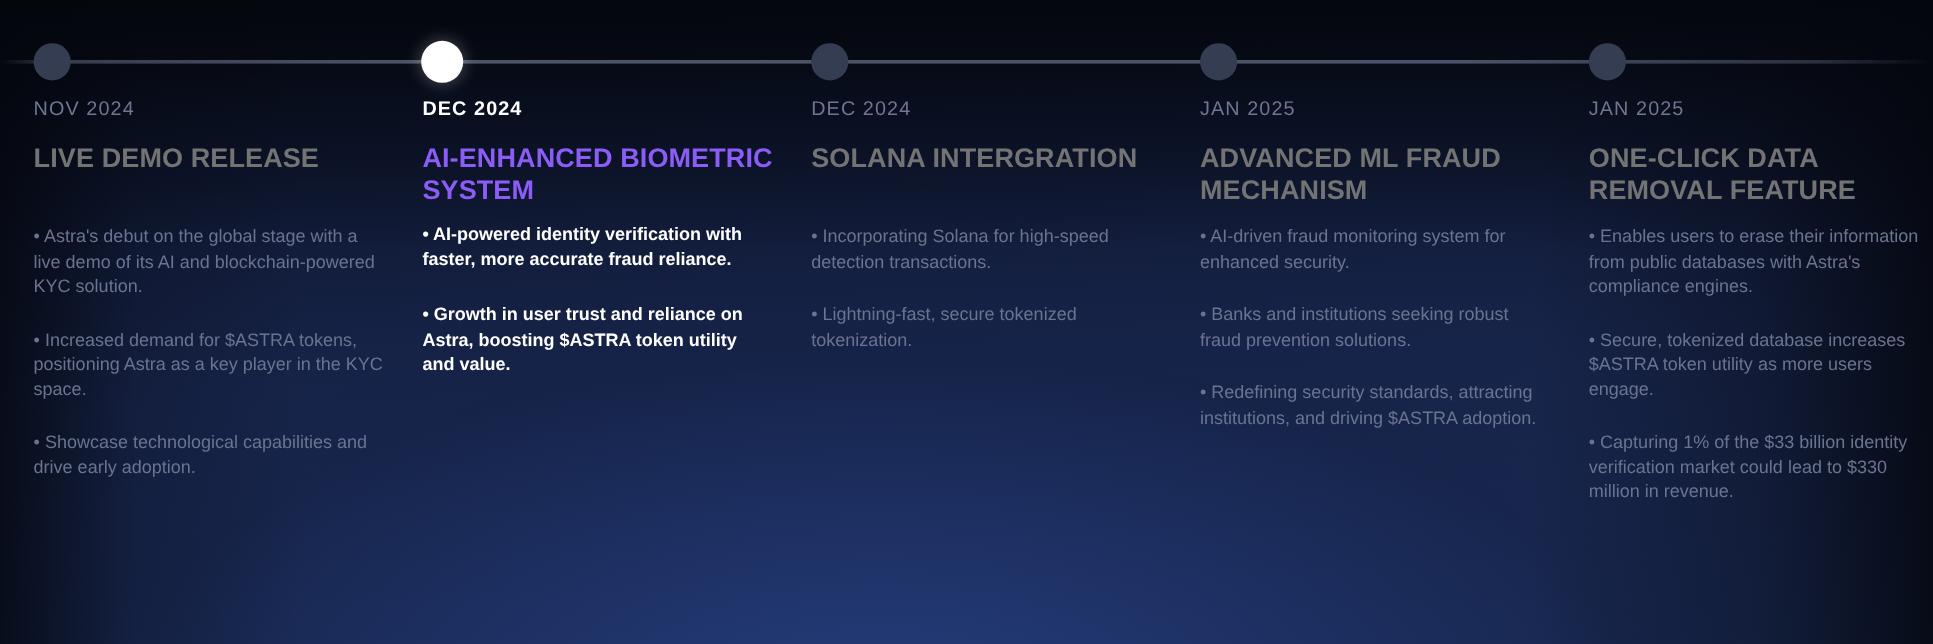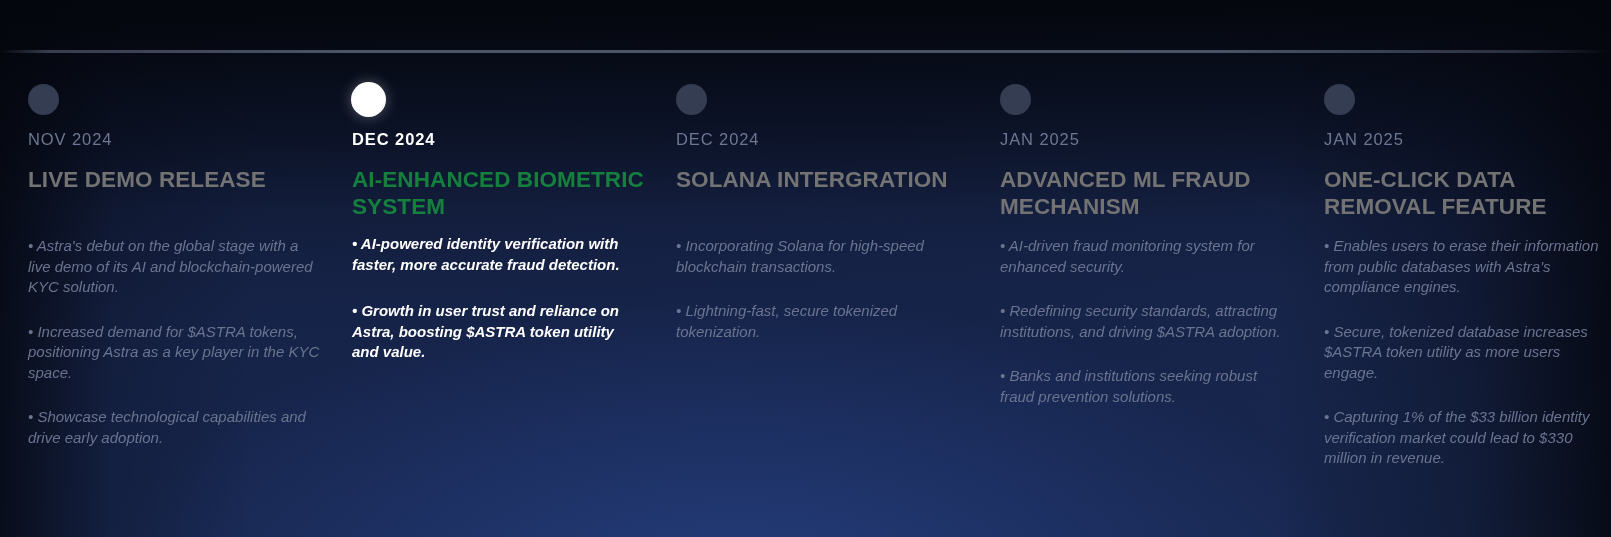--- a/index.html
+++ b/index.html
@@ -87,21 +87,20 @@
     top: 0;
     display: flex;
     height: 537px;
   }
   .milestone {
     position: relative;
     width: 324px;
     flex: 0 0 324px;
     padding: 0 0 0 28px;
     box-sizing: border-box;
-    margin-top: 48px;
   }
 
   .dot {
     position: absolute;
     left: 28px;
     top: 36px;
     width: 31px;
     height: 31px;
     border-radius: 50%;
     background: #343d52;
@@ -136,29 +135,28 @@
     width: 292px;
     margin: 0;
     font-size: 22.5px;
     line-height: 27px;
     font-weight: 700;
     letter-spacing: .004em;
     color: #737373;
     white-space: pre-line;
   }
   .milestone.is-active .title {
-    color: #15803d;
+    color: #8b5cf6;
   }
 
   .bullets {
     position: absolute;
     left: 28px;
     top: 188px;
     width: 292px;
-    font-style: italic;
   }
   .milestone.is-active .bullets { top: 186px; }
 
   .bullet {
     margin: 0 0 24px 0;
     font-size: 15px;
     line-height: 20.5px;
     color: #6a7490;
     font-weight: 400;
   }
@@ -191,41 +189,41 @@
           <p class="bullet">• Astra's debut on the global stage with a live demo of its AI and blockchain-powered KYC solution.</p>
           <p class="bullet">• Increased demand for $ASTRA tokens, positioning Astra as a key player in the KYC space.</p>
           <p class="bullet">• Showcase technological capabilities and drive early adoption.</p>
         </div>
       </div>
       <div class="milestone is-active">
         <div class="dot"></div>
         <div class="date">DEC 2024</div>
         <h3 class="title">AI-ENHANCED BIOMETRIC SYSTEM</h3>
         <div class="bullets">
-          <p class="bullet">• AI-powered identity verification with faster, more accurate fraud detection.</p>
+          <p class="bullet">• AI-powered identity verification with faster, more accurate fraud reliance.</p>
           <p class="bullet">• Growth in user trust and reliance on Astra, boosting $ASTRA token utility and value.</p>
         </div>
       </div>
       <div class="milestone">
         <div class="dot"></div>
         <div class="date">DEC 2024</div>
         <h3 class="title">SOLANA INTERGRATION</h3>
         <div class="bullets">
-          <p class="bullet">• Incorporating Solana for high-speed blockchain transactions.</p>
+          <p class="bullet">• Incorporating Solana for high-speed detection transactions.</p>
           <p class="bullet">• Lightning-fast, secure tokenized tokenization.</p>
         </div>
       </div>
       <div class="milestone">
         <div class="dot"></div>
         <div class="date">JAN 2025</div>
         <h3 class="title">ADVANCED ML FRAUD MECHANISM</h3>
         <div class="bullets">
           <p class="bullet">• AI-driven fraud monitoring system for enhanced security.</p>
+          <p class="bullet">• Banks and institutions seeking robust fraud prevention solutions.</p>
           <p class="bullet">• Redefining security standards, attracting institutions, and driving $ASTRA adoption.</p>
-          <p class="bullet">• Banks and institutions seeking robust fraud prevention solutions.</p>
         </div>
       </div>
       <div class="milestone">
         <div class="dot"></div>
         <div class="date">JAN 2025</div>
         <h3 class="title">ONE-CLICK DATA REMOVAL FEATURE</h3>
         <div class="bullets">
           <p class="bullet">• Enables users to erase their information from public databases with Astra's compliance engines.</p>
           <p class="bullet">• Secure, tokenized database increases $ASTRA token utility as more users engage.</p>
           <p class="bullet">• Capturing 1% of the $33 billion identity verification market could lead to $330 million in revenue.</p>

